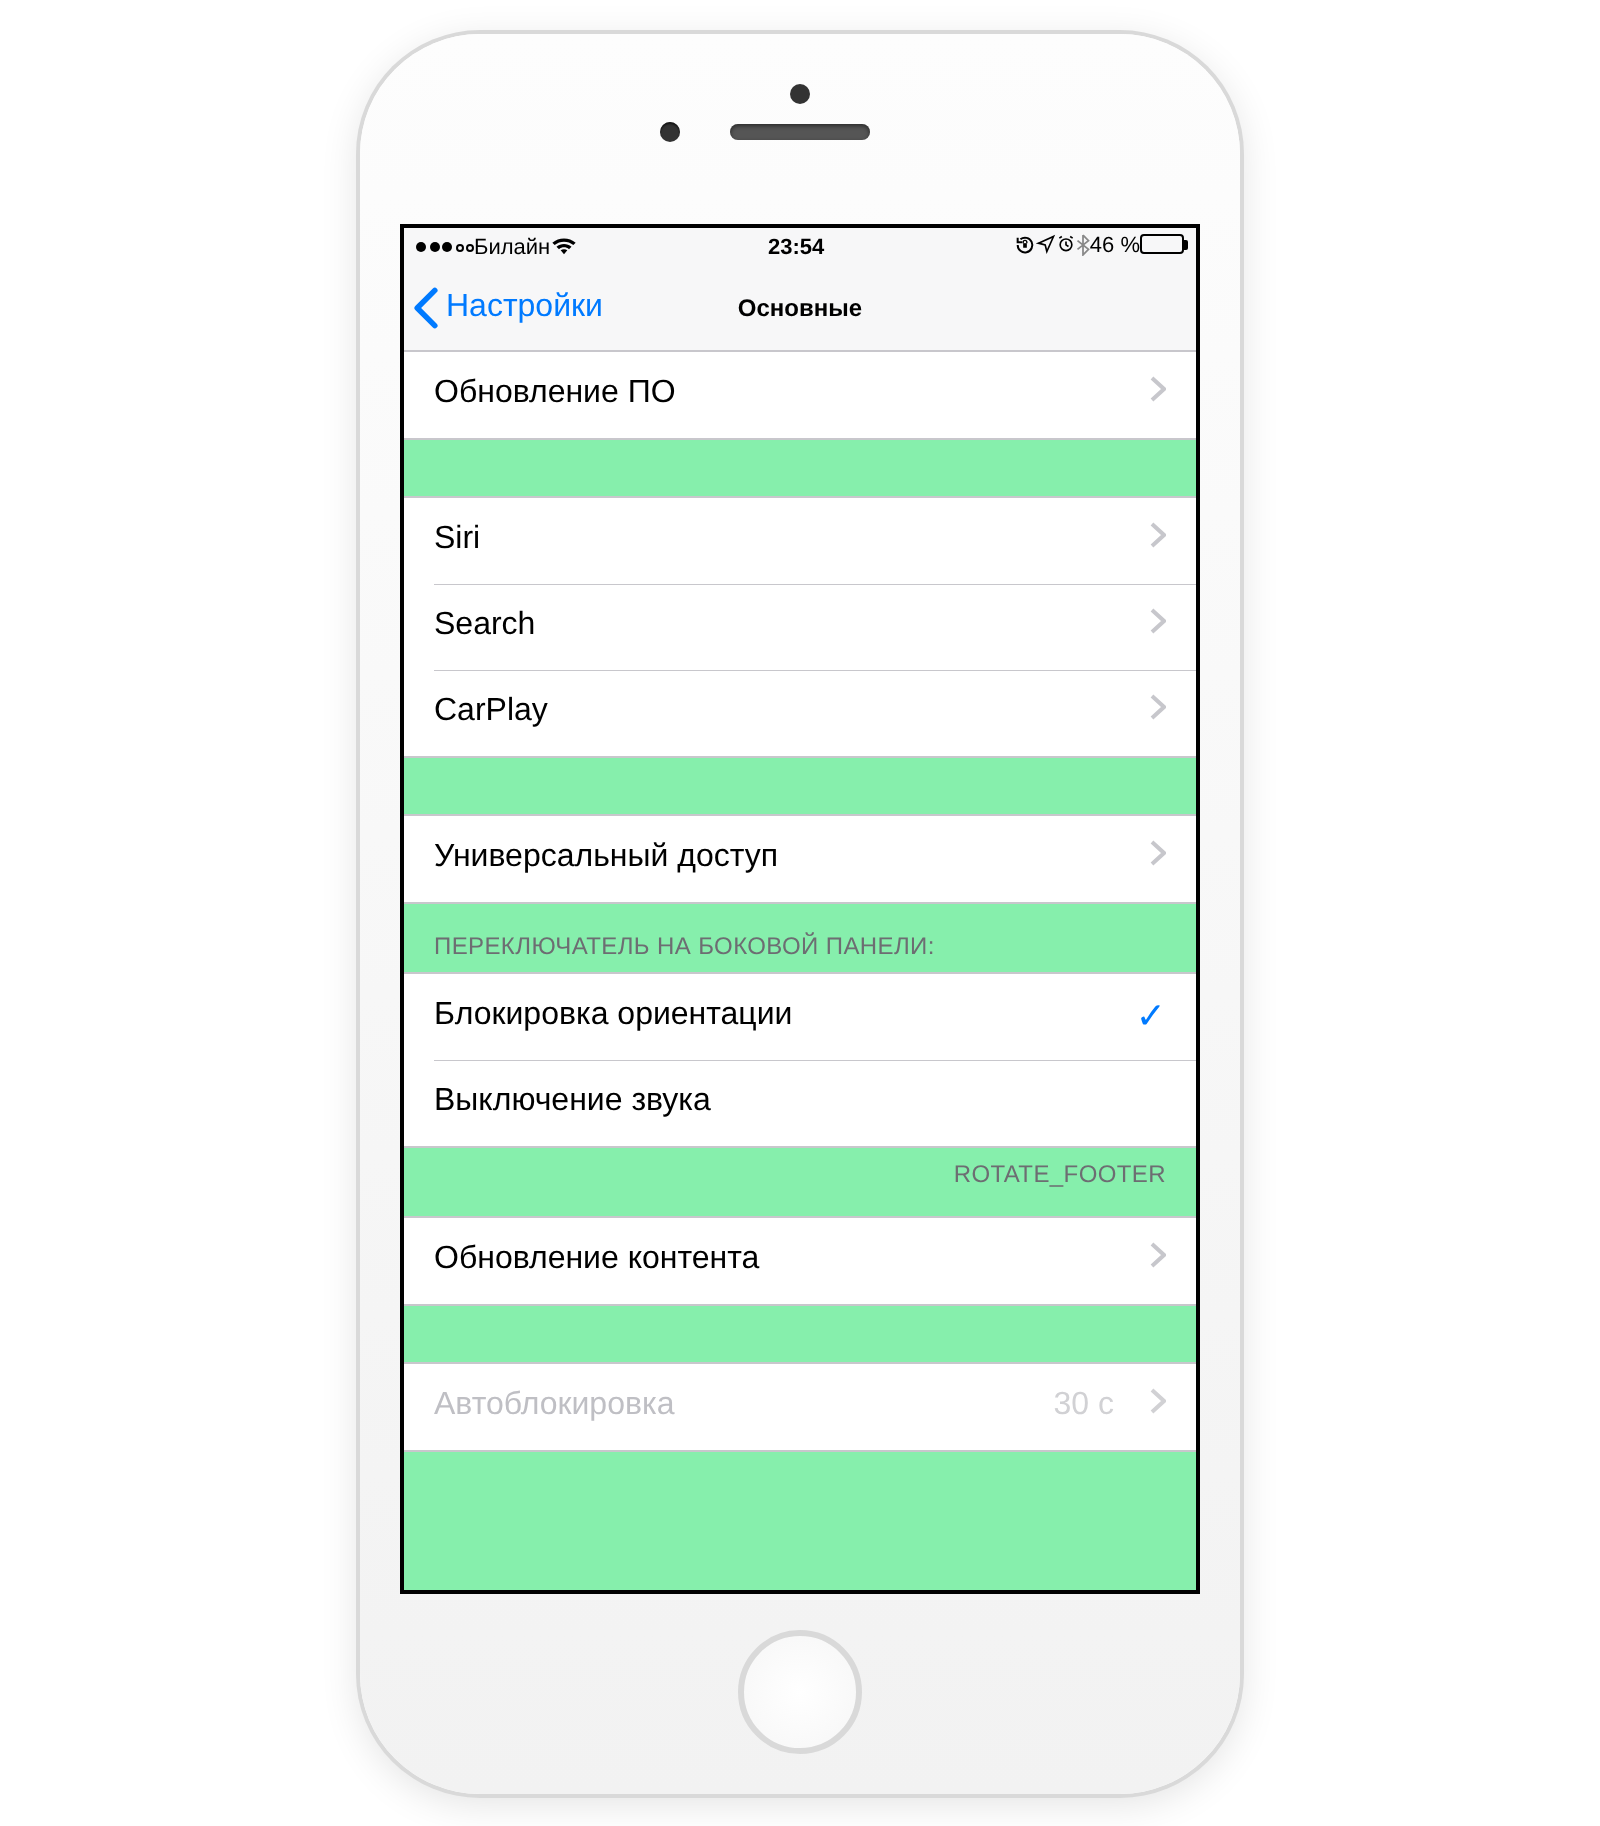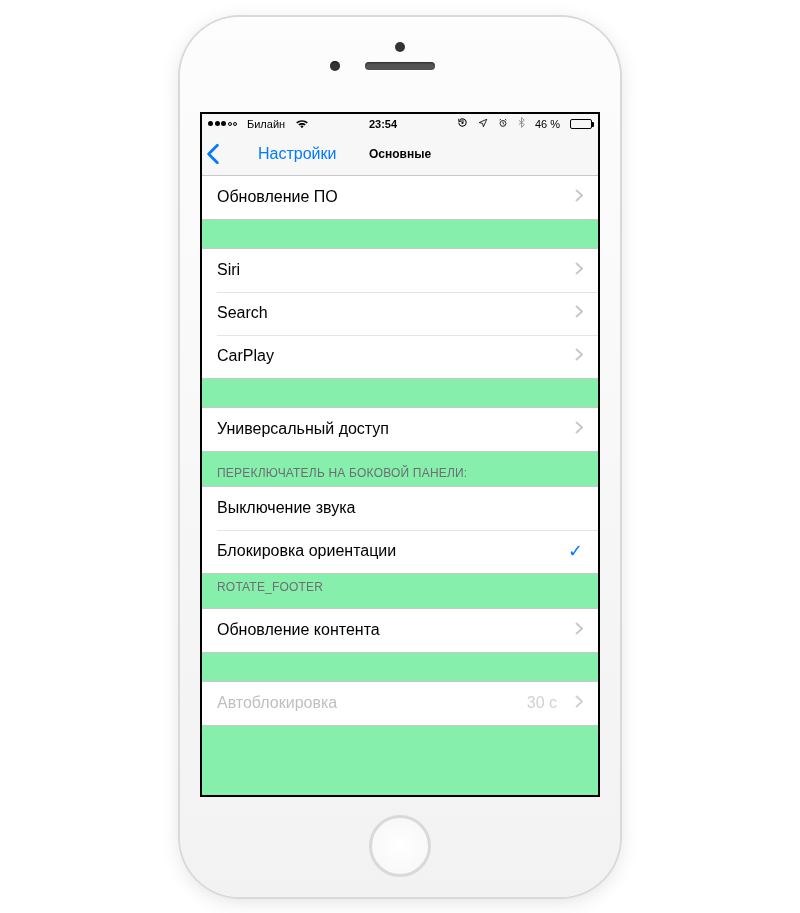--- a/index.html
+++ b/index.html
@@ -67,21 +67,21 @@
   .statusbar {
     height: 20px;
     background: #f7f7f8;
     font-size: 11px;
     display: flex;
     align-items: center;
     justify-content: space-between;
     padding: 0 6px;
     color: #000;
   }
-  .sb-left, .sb-right { display: flex; align-items: center; gap: 10px; }
+  .sb-left, .sb-right { display: flex; gap: 0; }
   .signal { display: inline-flex; gap: 1.5px; align-items: center; }
   .dot { width: 5px; height: 5px; border-radius: 50%; background: #000; }
   .dot.empty { background: transparent; border: 1px solid #000; width:4px; height:4px; } 
   svg.wifi-ic { width: 14px; height: 10px; }
   .clock { font-weight: 600; }
   .batt {
     width: 22px; height: 10px;
     border: 1px solid #000;
     border-radius: 2px;
     position: relative;
@@ -103,40 +103,39 @@
     align-items: center;
     justify-content: center;
   }
   .navtitle { font-size: 12px; font-weight: 600; color: #000000; }
   .backbtn {
     position: absolute; left: 4px; top: 0; bottom: 0;
     display: flex; align-items: center;
     color: #007aff;
     font-size: 16px;
     cursor: pointer;
-    gap: 35px;
   }
   .backbtn svg { width: 14px; height: 22px; margin-right: 3px; }
   
   .content {
     position: absolute;
     top: 62px; left: 0; right: 0; bottom: 0;
     overflow: hidden;
     background: #86efac;
   }
   .group { background: #fff; border-top:1px solid #c8c7cc; border-bottom:1px solid #c8c7cc; }
   .gap { height: 28px; }
   .header-label, .footer-label {
     font-size: 12px;
     color: #6d6d72;
     padding: 14px 15px 6px 15px;
     text-transform: uppercase;
     letter-spacing: .2px;
   }
-  .footer-label { padding: 6px 15px 14px 15px; text-transform:none;}
+  .footer-label { padding: 6px 15px 14px 15px; text-transform:none;text-align:right;}
   .row {
     min-height: 43px;
     display: flex;
     align-items: center;
     padding: 0 15px;
     font-size: 16px;
     color: #000;
     position: relative;
     cursor: pointer;
   }
@@ -265,25 +264,25 @@
           <span class="chev"><svg width="8" height="13" viewBox="0 0 8 13">
                 <polyline points="1,1 7,6.5 1,12" fill="none" stroke="#c7c7cc" stroke-width="2"></polyline>
               </svg></span>
         </div>
       </div>
 
       <div class="header-label">ПЕРЕКЛЮЧАТЕЛЬ НА БОКОВОЙ ПАНЕЛИ:</div>
 
       <div class="group">
         <div class="row">
-          <span class="label">Выключение звука</span>
-        </div>
-        <div class="row">
           <span class="label">Блокировка ориентации</span>
           <span class="check">✓</span>
+        </div>
+        <div class="row">
+          <span class="label">Выключение звука</span>
         </div>
       </div>
 
       <div class="footer-label">ROTATE_FOOTER</div>
 
       <div class="group">
         <div class="row">
           <span class="label">Обновление контента</span>
           <span class="chev"><svg width="8" height="13" viewBox="0 0 8 13">
                 <polyline points="1,1 7,6.5 1,12" fill="none" stroke="#c7c7cc" stroke-width="2"></polyline>

